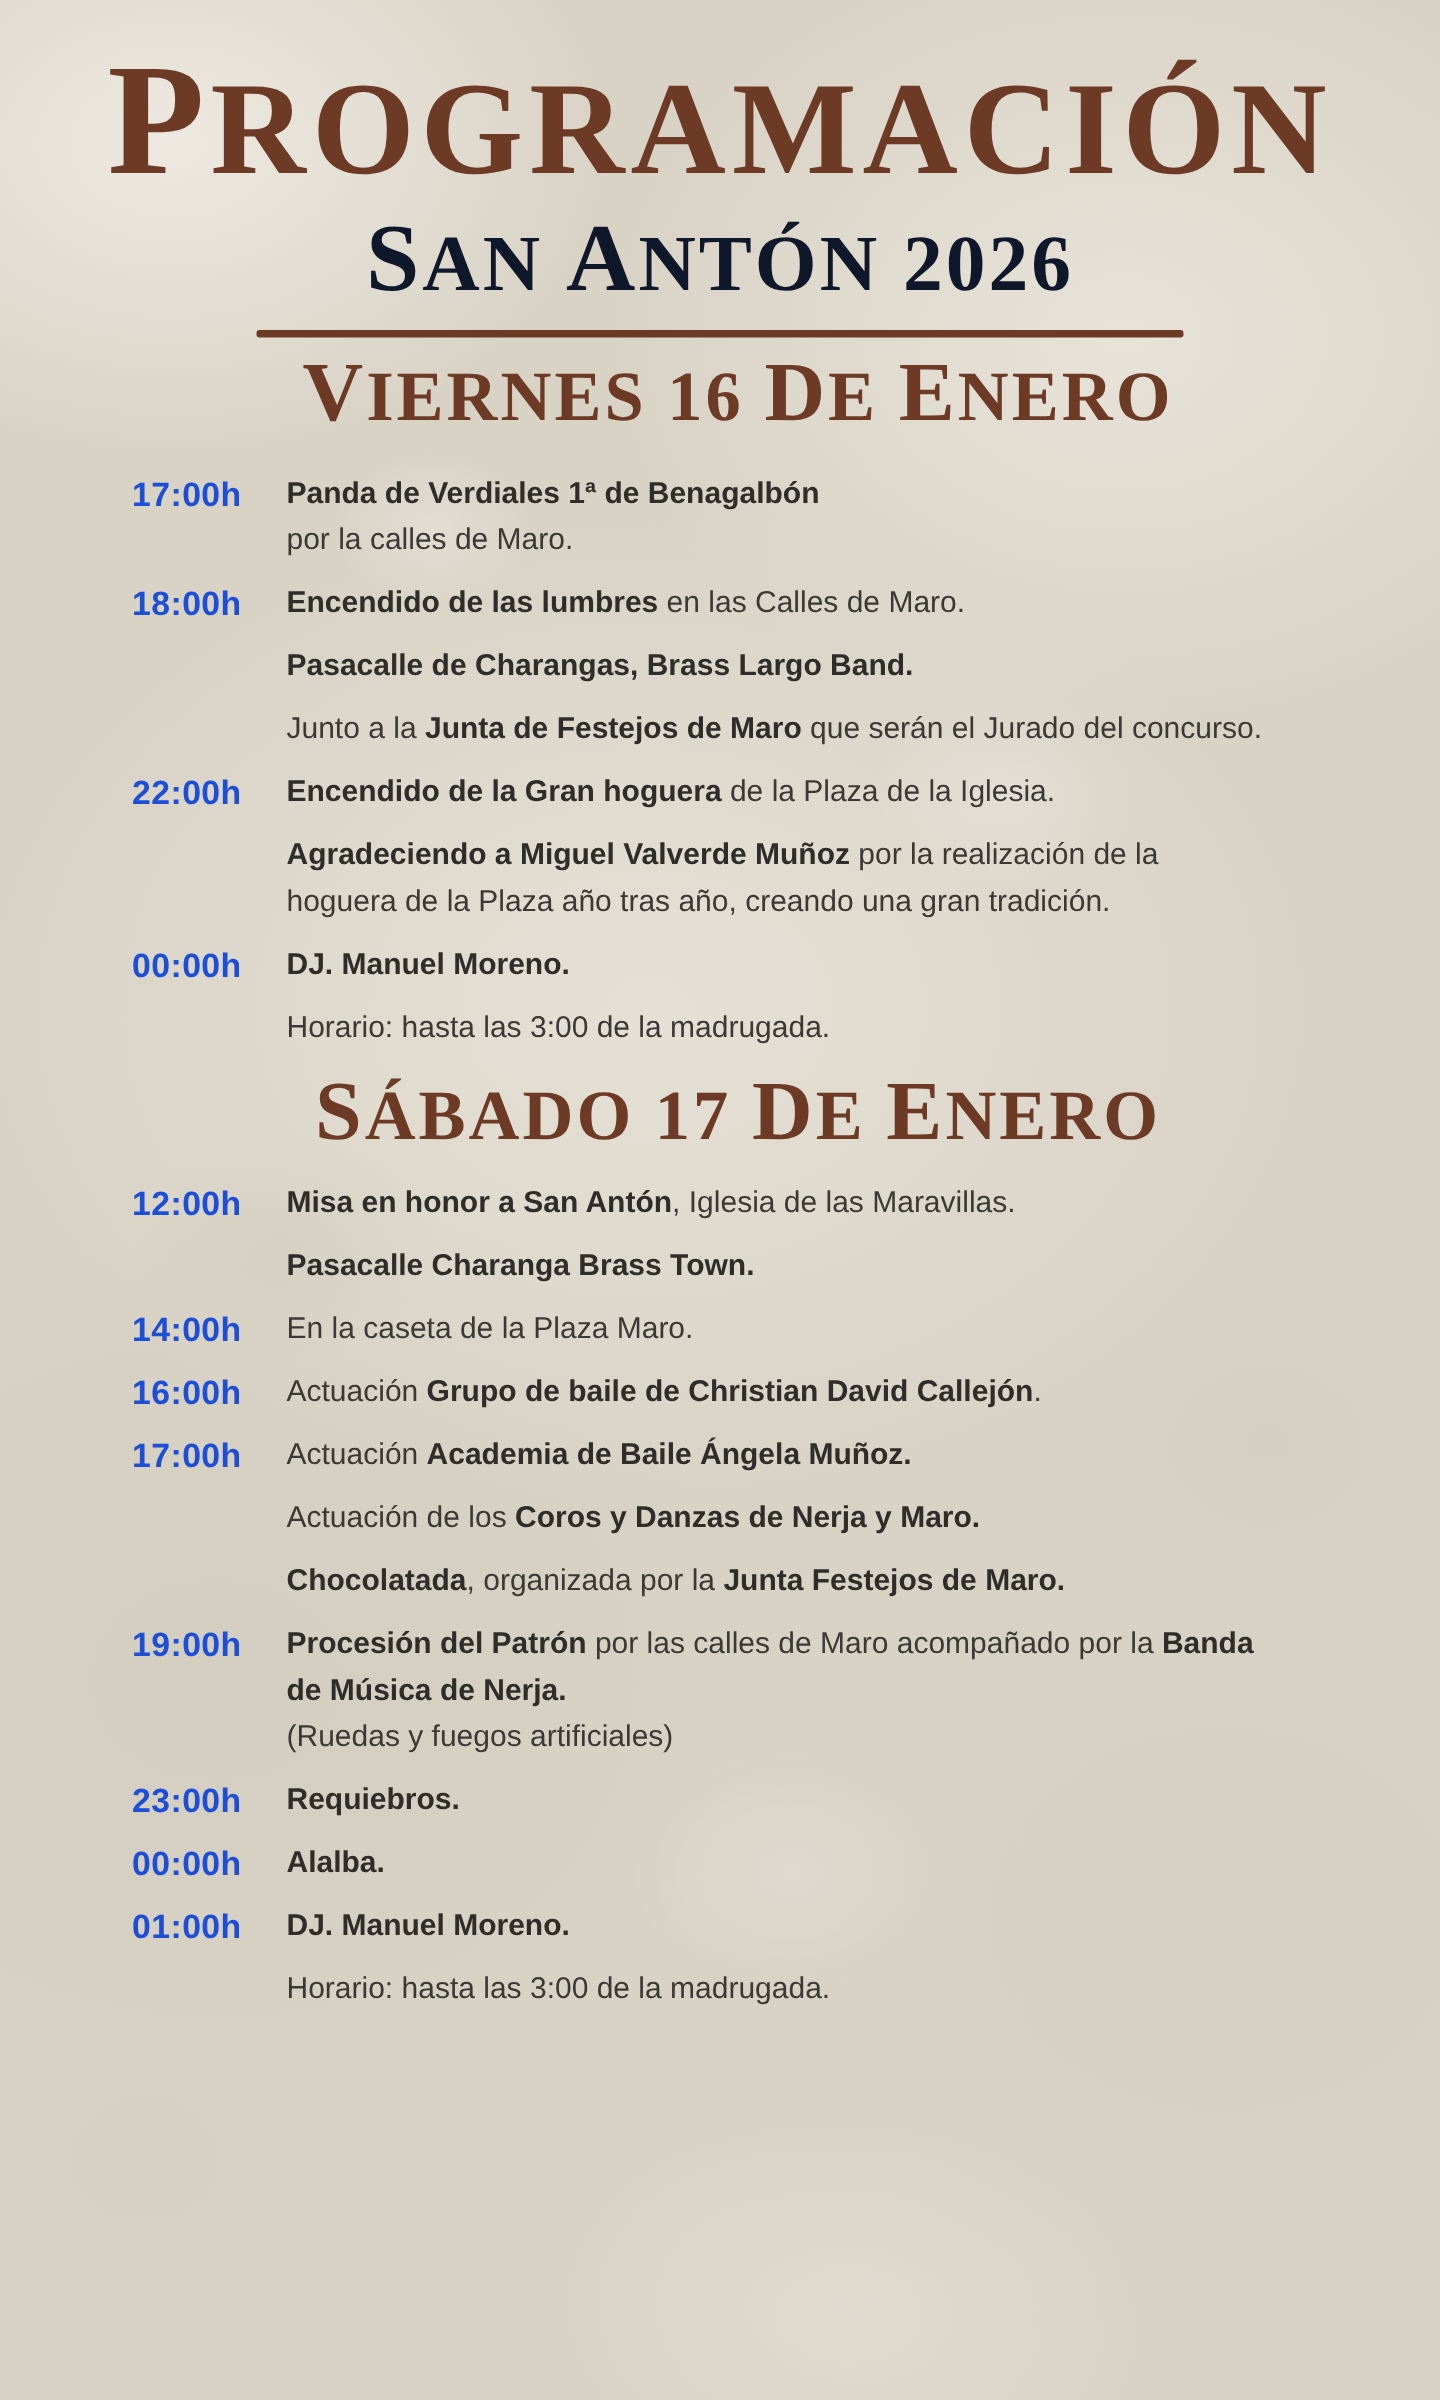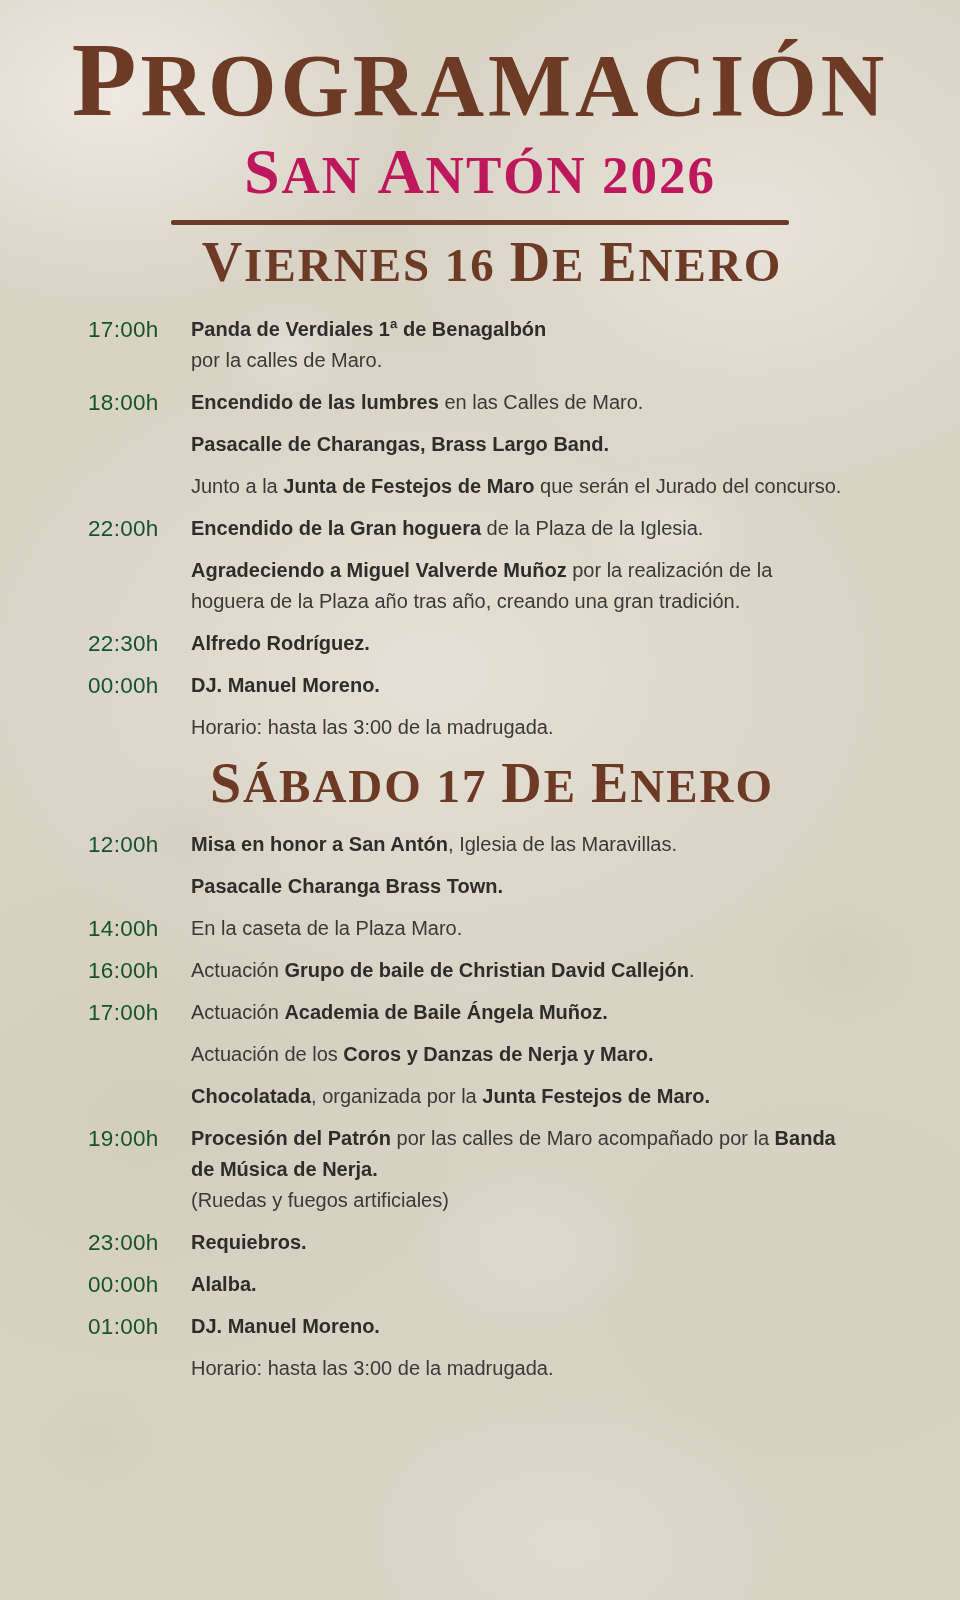--- a/index.html
+++ b/index.html
@@ -42,21 +42,21 @@
     font-size: 88px;
     letter-spacing: 4px;
     line-height: 1.02;
     margin: 0;
     white-space: nowrap;
   }
   .title .lead { font-size: 106px; }
 
   .subtitle {
     font-family: "Liberation Serif", "DejaVu Serif", serif;
-    color: #be185d;
+    color: #0f172a;
     font-weight: 700;
     font-size: 53px;
     letter-spacing: 2px;
     line-height: 1.0;
     margin: 6px 0 0 0;
     white-space: nowrap;
   }
   .subtitle .lead { font-size: 64px; }
 
   .rule {
@@ -81,22 +81,23 @@
   .day-heading .lead { font-size: 56px; }
   .day + .day .day-heading { margin-top: 8px; margin-bottom: 16px; }
 
   .schedule { position: relative; padding: 0 64px 0 88px; }
 
   .row { display: flex; align-items: flex-start; margin-bottom: 11px; }
   .time {
     flex: 0 0 103px;
     font-size: 22.5px;
     line-height: 31px;
-    color: #14532d;
+    color: #1d4ed8;
     letter-spacing: .3px;
+    font-weight: bold;
   }
   .desc {
     flex: 1;
     max-width: 658px;
     font-size: 20px;
     line-height: 31px;
     color: #3a3935;
   }
   .desc p { margin: 0; }
   .desc b { font-weight: 700; color: #2e2d2a; }
@@ -144,26 +145,20 @@
           <p><b>Encendido de la Gran hoguera</b><span> de la Plaza de la Iglesia.</span></p>
         </div>
       </div>
       <div class="row">
         <div class="time"></div>
         <div class="desc">
           <p><b>Agradeciendo a Miguel Valverde Muñoz</b><span> por la realización de la hoguera de la Plaza año tras año, creando una gran tradición.</span></p>
         </div>
       </div>
       <div class="row">
-        <div class="time">22:30h</div>
-        <div class="desc">
-          <p><b>Alfredo Rodríguez.</b></p>
-        </div>
-      </div>
-      <div class="row">
         <div class="time">00:00h</div>
         <div class="desc">
           <p><b>DJ. Manuel Moreno.</b></p>
         </div>
       </div>
       <div class="row">
         <div class="time"></div>
         <div class="desc">
           <p><span>Horario: hasta las 3:00 de la madrugada.</span></p>
         </div>

